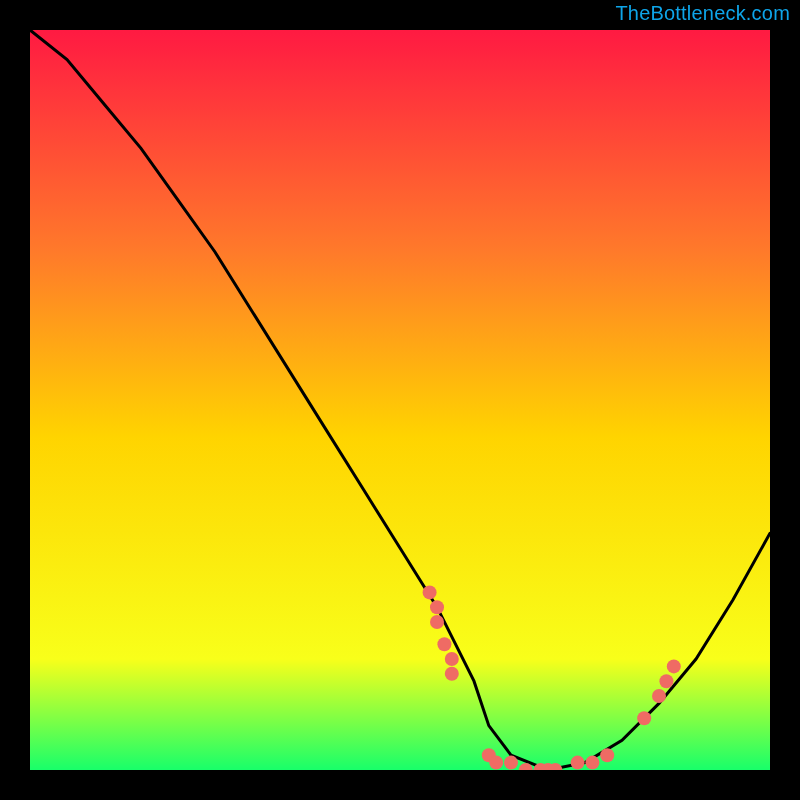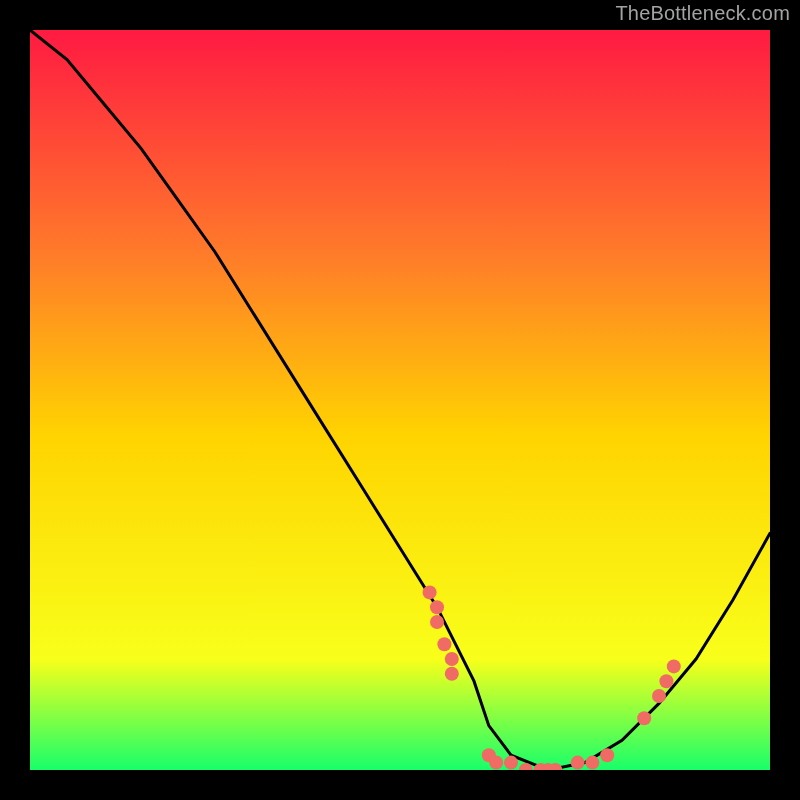--- a/index.html
+++ b/index.html
@@ -14,21 +14,21 @@
   .frame {
     position: relative;
     width: 800px;
     height: 800px;
     background: #000;
   }
   .watermark {
     position: absolute;
     top: 2px;
     right: 10px;
-    color: #a3a3a3;
+    color: #0ea5e9;
     font-size: 20px;
     font-weight: 500;
     letter-spacing: 0.2px;
     pointer-events: none;
   }
   .plot {
     position: absolute;
     left: 30px;
     top: 30px;
     width: 740px;

